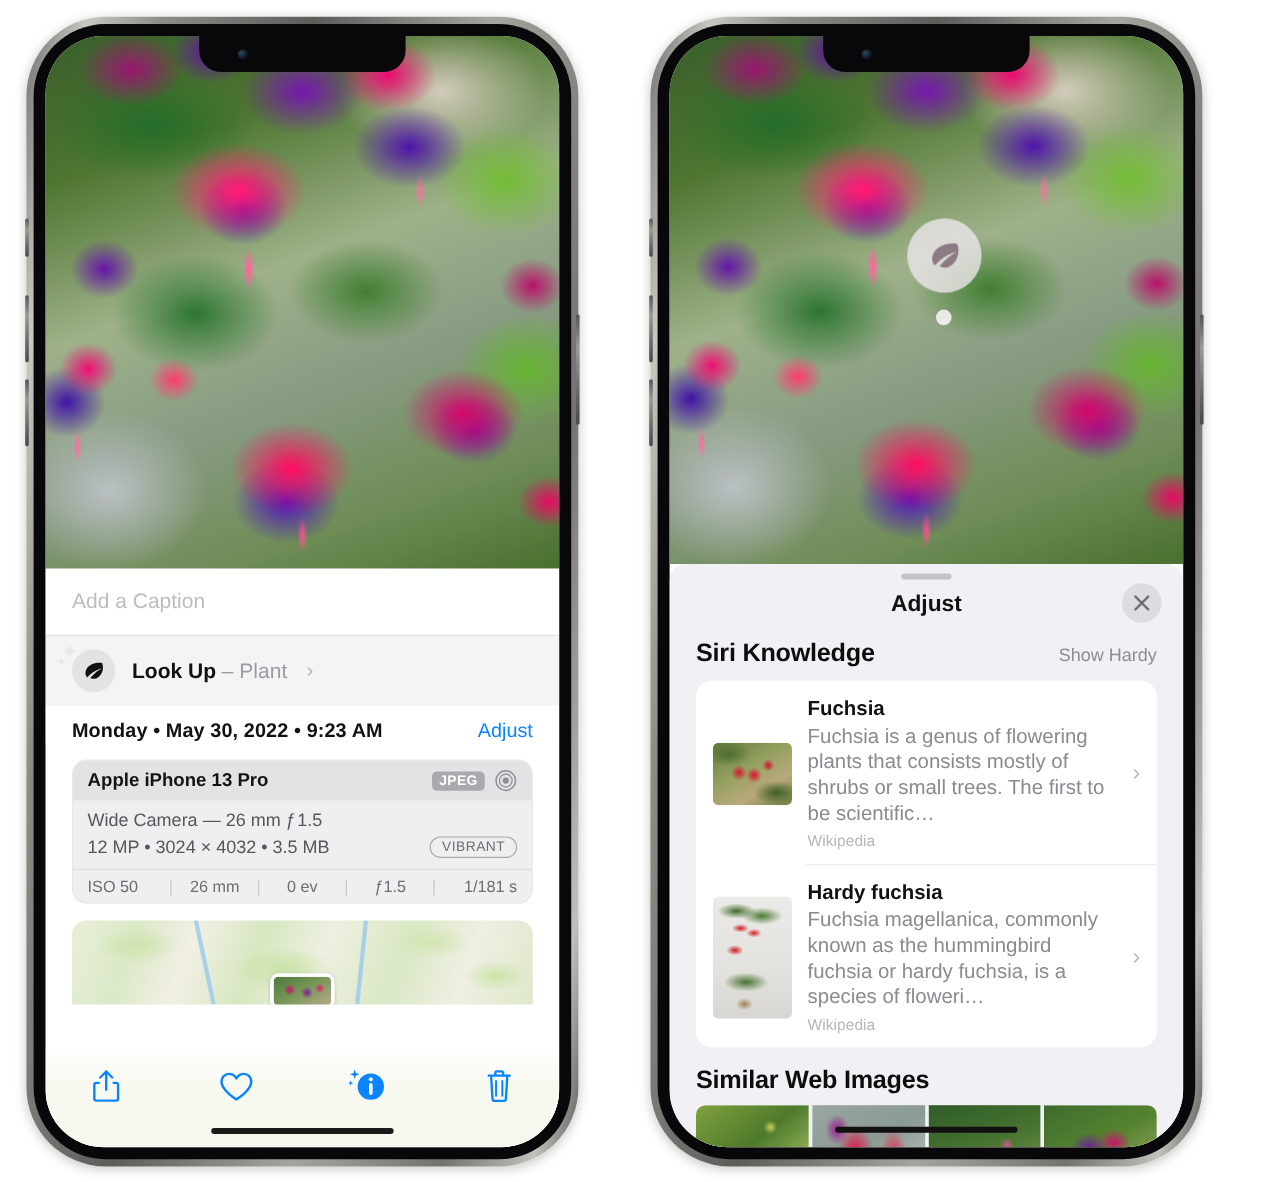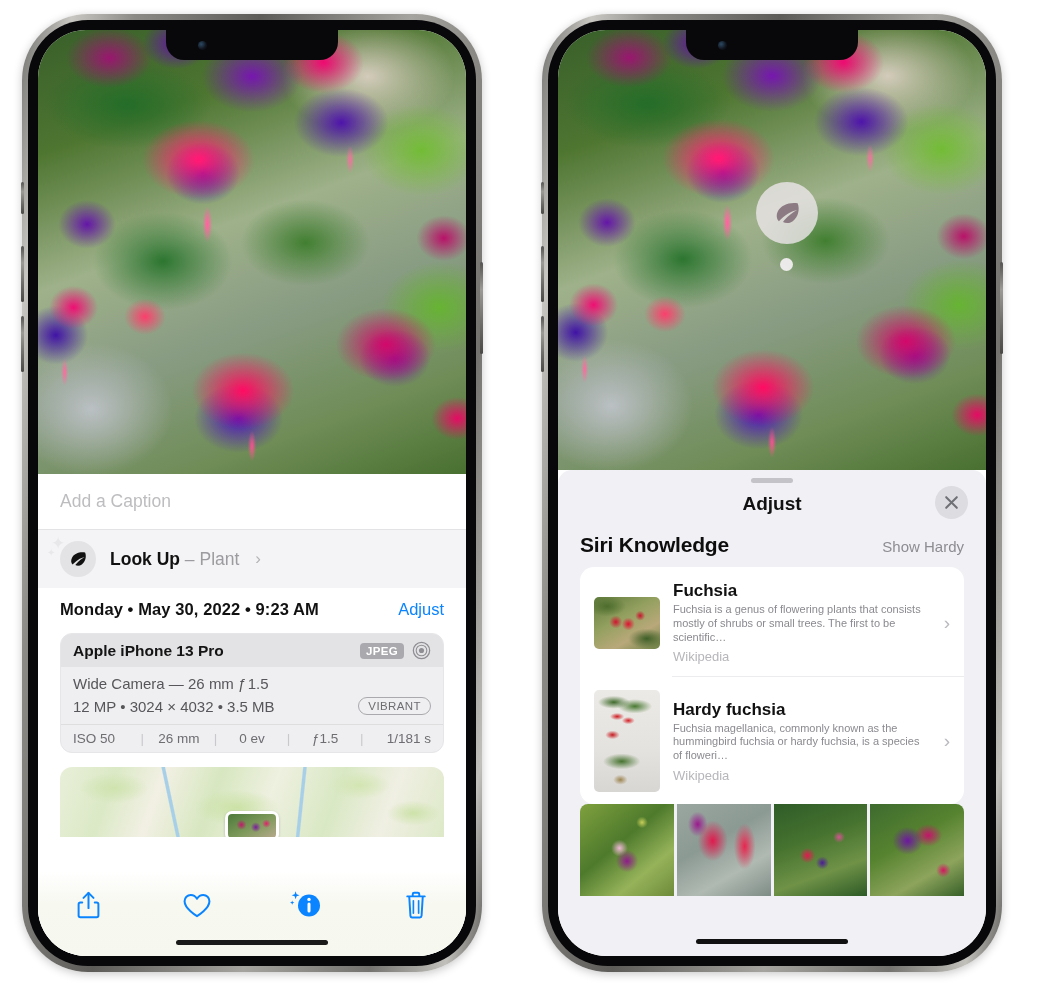--- a/index.html
+++ b/index.html
@@ -268,21 +268,21 @@
       radial-gradient(ellipse 9px 5px at 52% 30%, #d41f26 0%, rgba(212,31,38,0) 72%),
       radial-gradient(ellipse 10px 6px at 28% 44%, #c61a20 0%, rgba(198,26,32,0) 72%),
       radial-gradient(ellipse 22px 9px at 30% 12%, #3f6b2c 0%, rgba(63,107,44,0) 72%),
       radial-gradient(ellipse 24px 10px at 62% 16%, #4a7a33 0%, rgba(74,122,51,0) 72%),
       radial-gradient(ellipse 26px 11px at 42% 70%, #46732f 0%, rgba(70,115,47,0) 72%),
       radial-gradient(ellipse 10px 7px at 40% 88%, #9c8450 0%, rgba(156,132,80,0) 72%),
       linear-gradient(180deg,#eceae6 0%, #e4e2de 60%, #d8d6d2 100%);
   }
   .know-body { flex: 1; min-width: 0; }
   .know-title { font-size: 17px; font-weight: 700; color: #111; margin-bottom: 2px; }
-  .know-desc { font-size: 11px; line-height: 1.25; color: #8a8a90; }
+  .know-desc { font-size: 17px; line-height: 1.25; color: #8a8a90; }
   .know-src { font-size: 13px; color: #b6b6bb; margin-top: 5px; }
   .know-chev { color: #b9b9bf; font-size: 19px; flex: none; padding-left: 4px; }
 
   .sim-row { display: flex; gap: 3px; padding: 0 22px; }
   .sim-img { flex: 1; height: 92px; border-radius: 8px 8px 0 0; overflow: hidden; }
   .sim-row .sim-img:not(:first-child):not(:last-child) { border-radius: 0; }
   .sim-row .sim-img:first-child { border-radius: 8px 0 0 0; }
   .sim-row .sim-img:last-child  { border-radius: 0 8px 0 0; }
   .s1 { background:
       radial-gradient(circle 16px at 50% 62%, #8f1b8a 0%, rgba(143,27,138,0) 70%),
@@ -500,20 +500,23 @@
               </div>
             <div class="know-body">
               <div class="know-title">Hardy fuchsia</div>
               <div class="know-desc">Fuchsia magellanica, commonly known as the hummingbird fuchsia or hardy fuchsia, is a species of floweri…</div>
               <div class="know-src">Wikipedia</div>
             </div>
             <span class="know-chev">›</span>
           </div>
         </div>
 
+        <div class="sec-head" style="padding-top:16px;padding-bottom:8px;">
+          <span class="sec-title">Similar Web Images</span>
+        </div>
 
         <div class="sim-row">
           <div class="sim-img s1"></div>
           <div class="sim-img s2"></div>
           <div class="sim-img s3"></div>
           <div class="sim-img s4"></div>
         </div>
       </div>
 
       <div class="home-bar-dark"></div>

